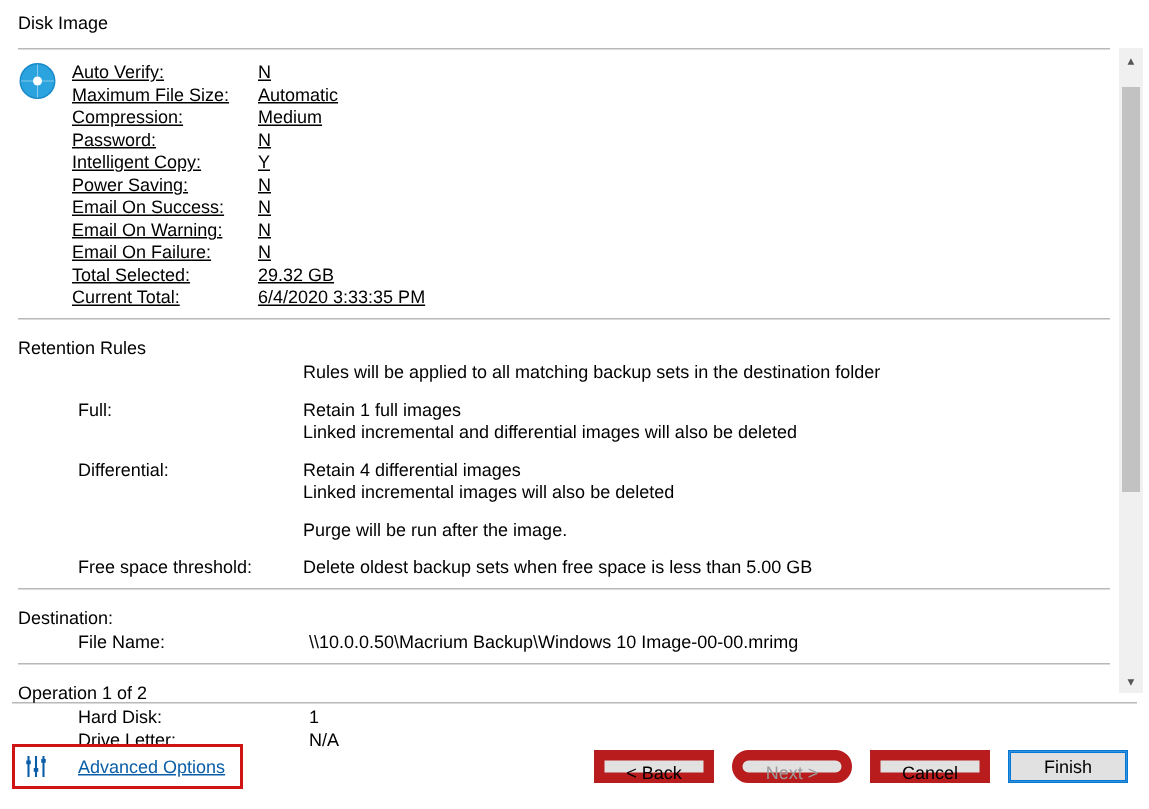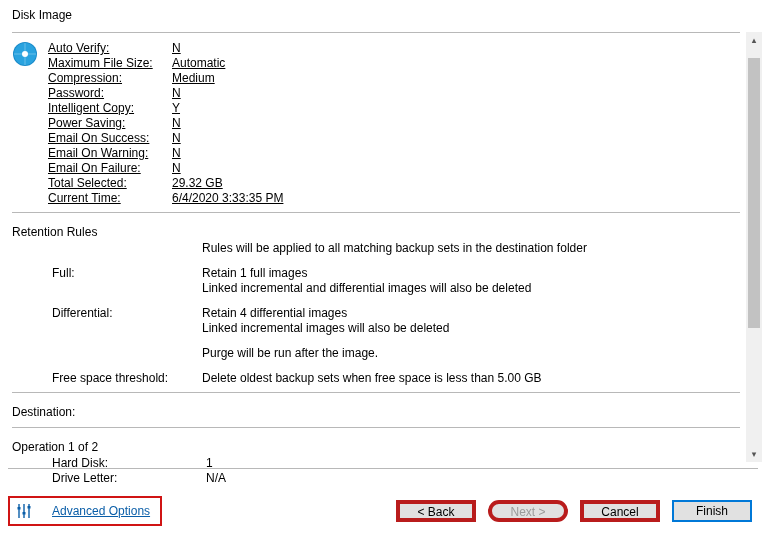--- a/index.html
+++ b/index.html
@@ -126,21 +126,21 @@
   .buttons {
     display: flex;
     gap: 12px;
   }
   button.win {
     min-width: 80px;
     height: 22px;
     font-family: inherit;
     font-size: 12px;
     background: #e1e1e1;
-    border: 4px solid #b91c1c;
+    border: 7px solid #b91c1c;
     cursor: pointer;
   }
   button.win:disabled {
     color: #9b9b9b;
     cursor: default;
     border-radius: 11px;
   }
   button.win.primary {
     border: 1px solid #0078d7;
     outline: 1px solid #0078d7;
@@ -180,21 +180,21 @@
       <div>Power Saving:</div>
       <div>N</div>
       <div>Email On Success:</div>
       <div>N</div>
       <div>Email On Warning:</div>
       <div>N</div>
       <div>Email On Failure:</div>
       <div>N</div>
       <div>Total Selected:</div>
       <div>29.32 GB</div>
-      <div>Current Time:</div>
+      <div>Current Total:</div>
       <div>6/4/2020 3:33:35 PM</div>
     </div>
   </div>
 
   <hr class="hr">
 
   <div class="section">
     <div class="sec-head">Retention Rules</div>
     <div class="indent-text">Rules will be applied to all matching backup sets in the destination folder</div>
     <div class="spacer"></div>
@@ -219,20 +219,24 @@
     <div class="rules-grid">
       <div>Free space threshold:</div>
       <div>Delete oldest backup sets when free space is less than 5.00 GB</div>
     </div>
   </div>
 
   <hr class="hr">
 
   <div class="section">
     <div class="sec-head">Destination:</div>
+    <div class="kv-table2">
+      <div>File Name:</div>
+      <div>\\10.0.0.50\Macrium Backup\Windows 10 Image-00-00.mrimg</div>
+    </div>
   </div>
 
   <hr class="hr">
 
   <div class="section">
     <div class="sec-head">Operation 1 of 2</div>
     <div class="kv-table2">
       <div>Hard Disk:</div>
       <div>1</div>
       <div>Drive Letter:</div>

